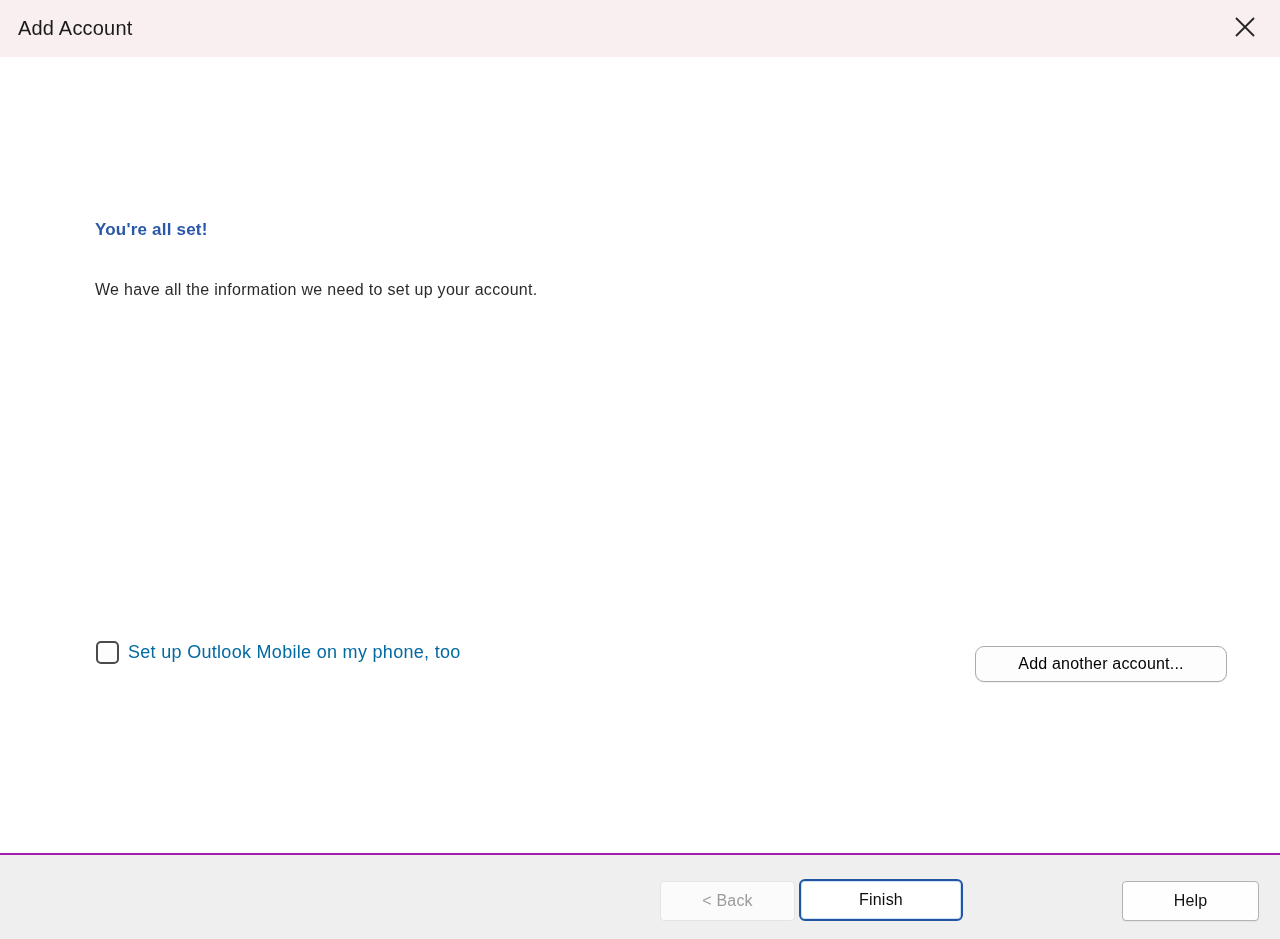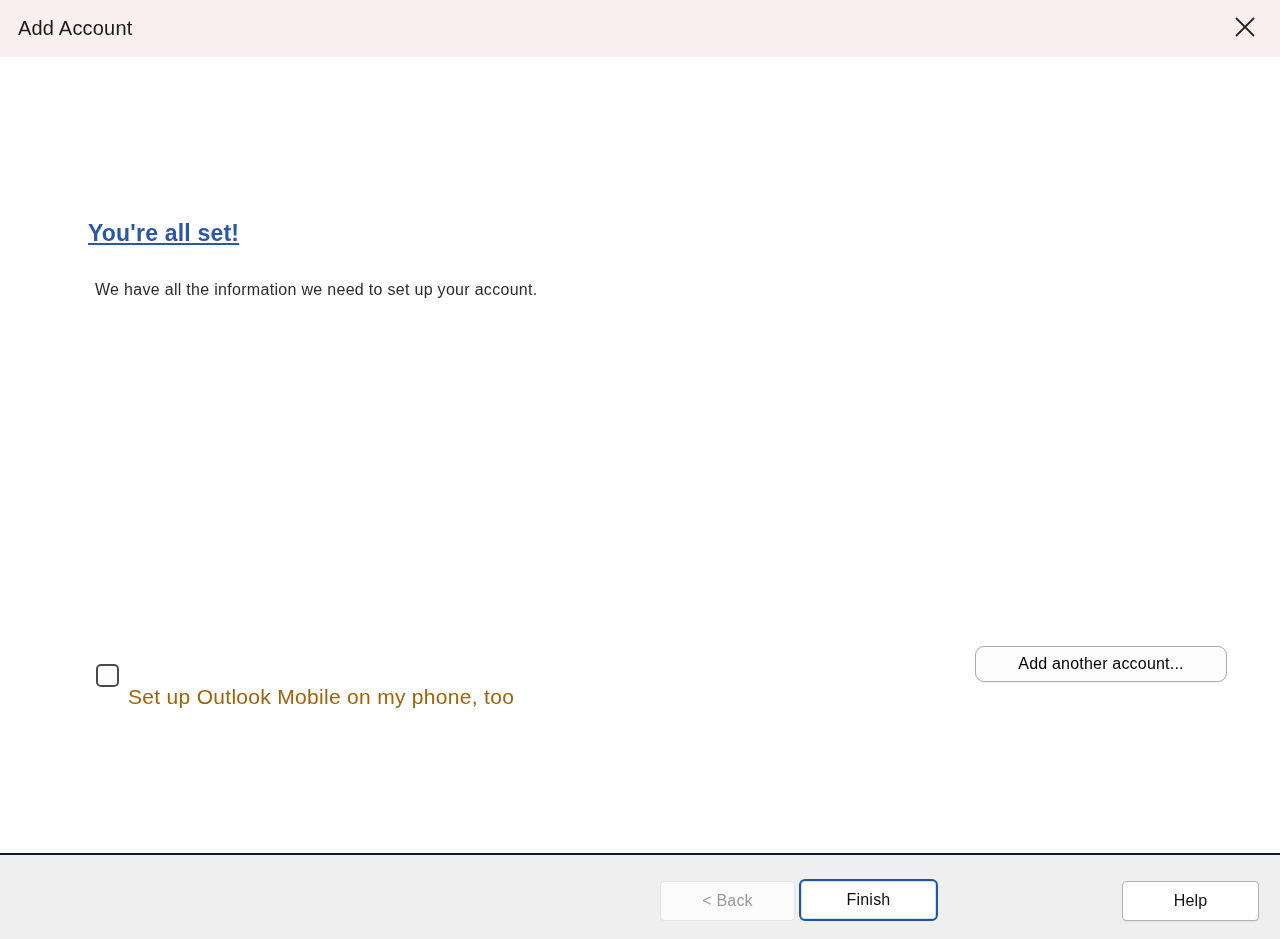--- a/index.html
+++ b/index.html
@@ -45,26 +45,25 @@
 
   
   .content {
     position: absolute;
     left: 0; top: 57px;
     width: 100%; height: 796px;
     background: #ffffff;
   }
   .heading {
     position: absolute;
-    left: 88px; top: 163px;
-    font-size: 23px;
+    left: 95px; top: 163px;
+    font-size: 17px;
     font-weight: bold;
     color: #2b57a8;
     letter-spacing: 0.2px;
-    text-decoration: underline;
   }
   .subtext {
     position: absolute;
     left: 95px; top: 224px;
     font-size: 16px;
     color: #2b2b2b;
     letter-spacing: 0.3px;
   }
 
   .checkbox-row {
@@ -76,24 +75,23 @@
   }
   .checkbox-box {
     width: 23px; height: 23px;
     border: 2px solid #4a4a4a;
     border-radius: 5px;
     background: #fdfdfd;
     flex: 0 0 auto;
   }
   .checkbox-label {
     margin-left: 9px;
-    font-size: 21px;
-    color: #a16207;
+    font-size: 18px;
+    color: #0369a1;
     letter-spacing: 0.3px;
-    margin-top: 44px;
   }
 
   .add-account-btn {
     position: absolute;
     left: 975px; top: 589px;
     width: 252px; height: 36px;
     background: #fdfdfd;
     border: 1px solid #ababab;
     border-radius: 9px;
     font-family: "Liberation Sans", "DejaVu Sans", sans-serif;
@@ -103,40 +101,40 @@
     cursor: pointer;
     box-shadow: 0 1px 1px rgba(0,0,0,0.06);
   }
 
   
   .footer {
     position: absolute;
     left: 0; top: 853px;
     width: 100%; height: 86px;
     background: #efefef;
-    border-top: 2px solid #0f172a;
+    border-top: 2px solid #a21caf;
   }
   .footer button {
     position: absolute;
     font-family: "Liberation Sans", "DejaVu Sans", sans-serif;
     font-size: 16px;
     letter-spacing: 0.2px;
     cursor: pointer;
   }
   .back-btn {
     left: 660px; top: 26px;
     width: 135px; height: 40px;
     background: #fbfbfb;
     border: 1px solid #e4e4e4;
     border-radius: 4px;
     color: #9b9b9b;
   }
   .finish-btn {
     left: 799px; top: 24px;
-    width: 139px; height: 42px;
+    width: 164px; height: 42px;
     background: #ffffff;
     border: 2px solid #2155a4;
     border-radius: 6px;
     color: #0d0d0d;
     box-shadow: inset 0 0 0 1px #cfe0f5;
   }
   .help-btn {
     left: 1122px; top: 26px;
     width: 137px; height: 40px;
     background: #fefefe;

